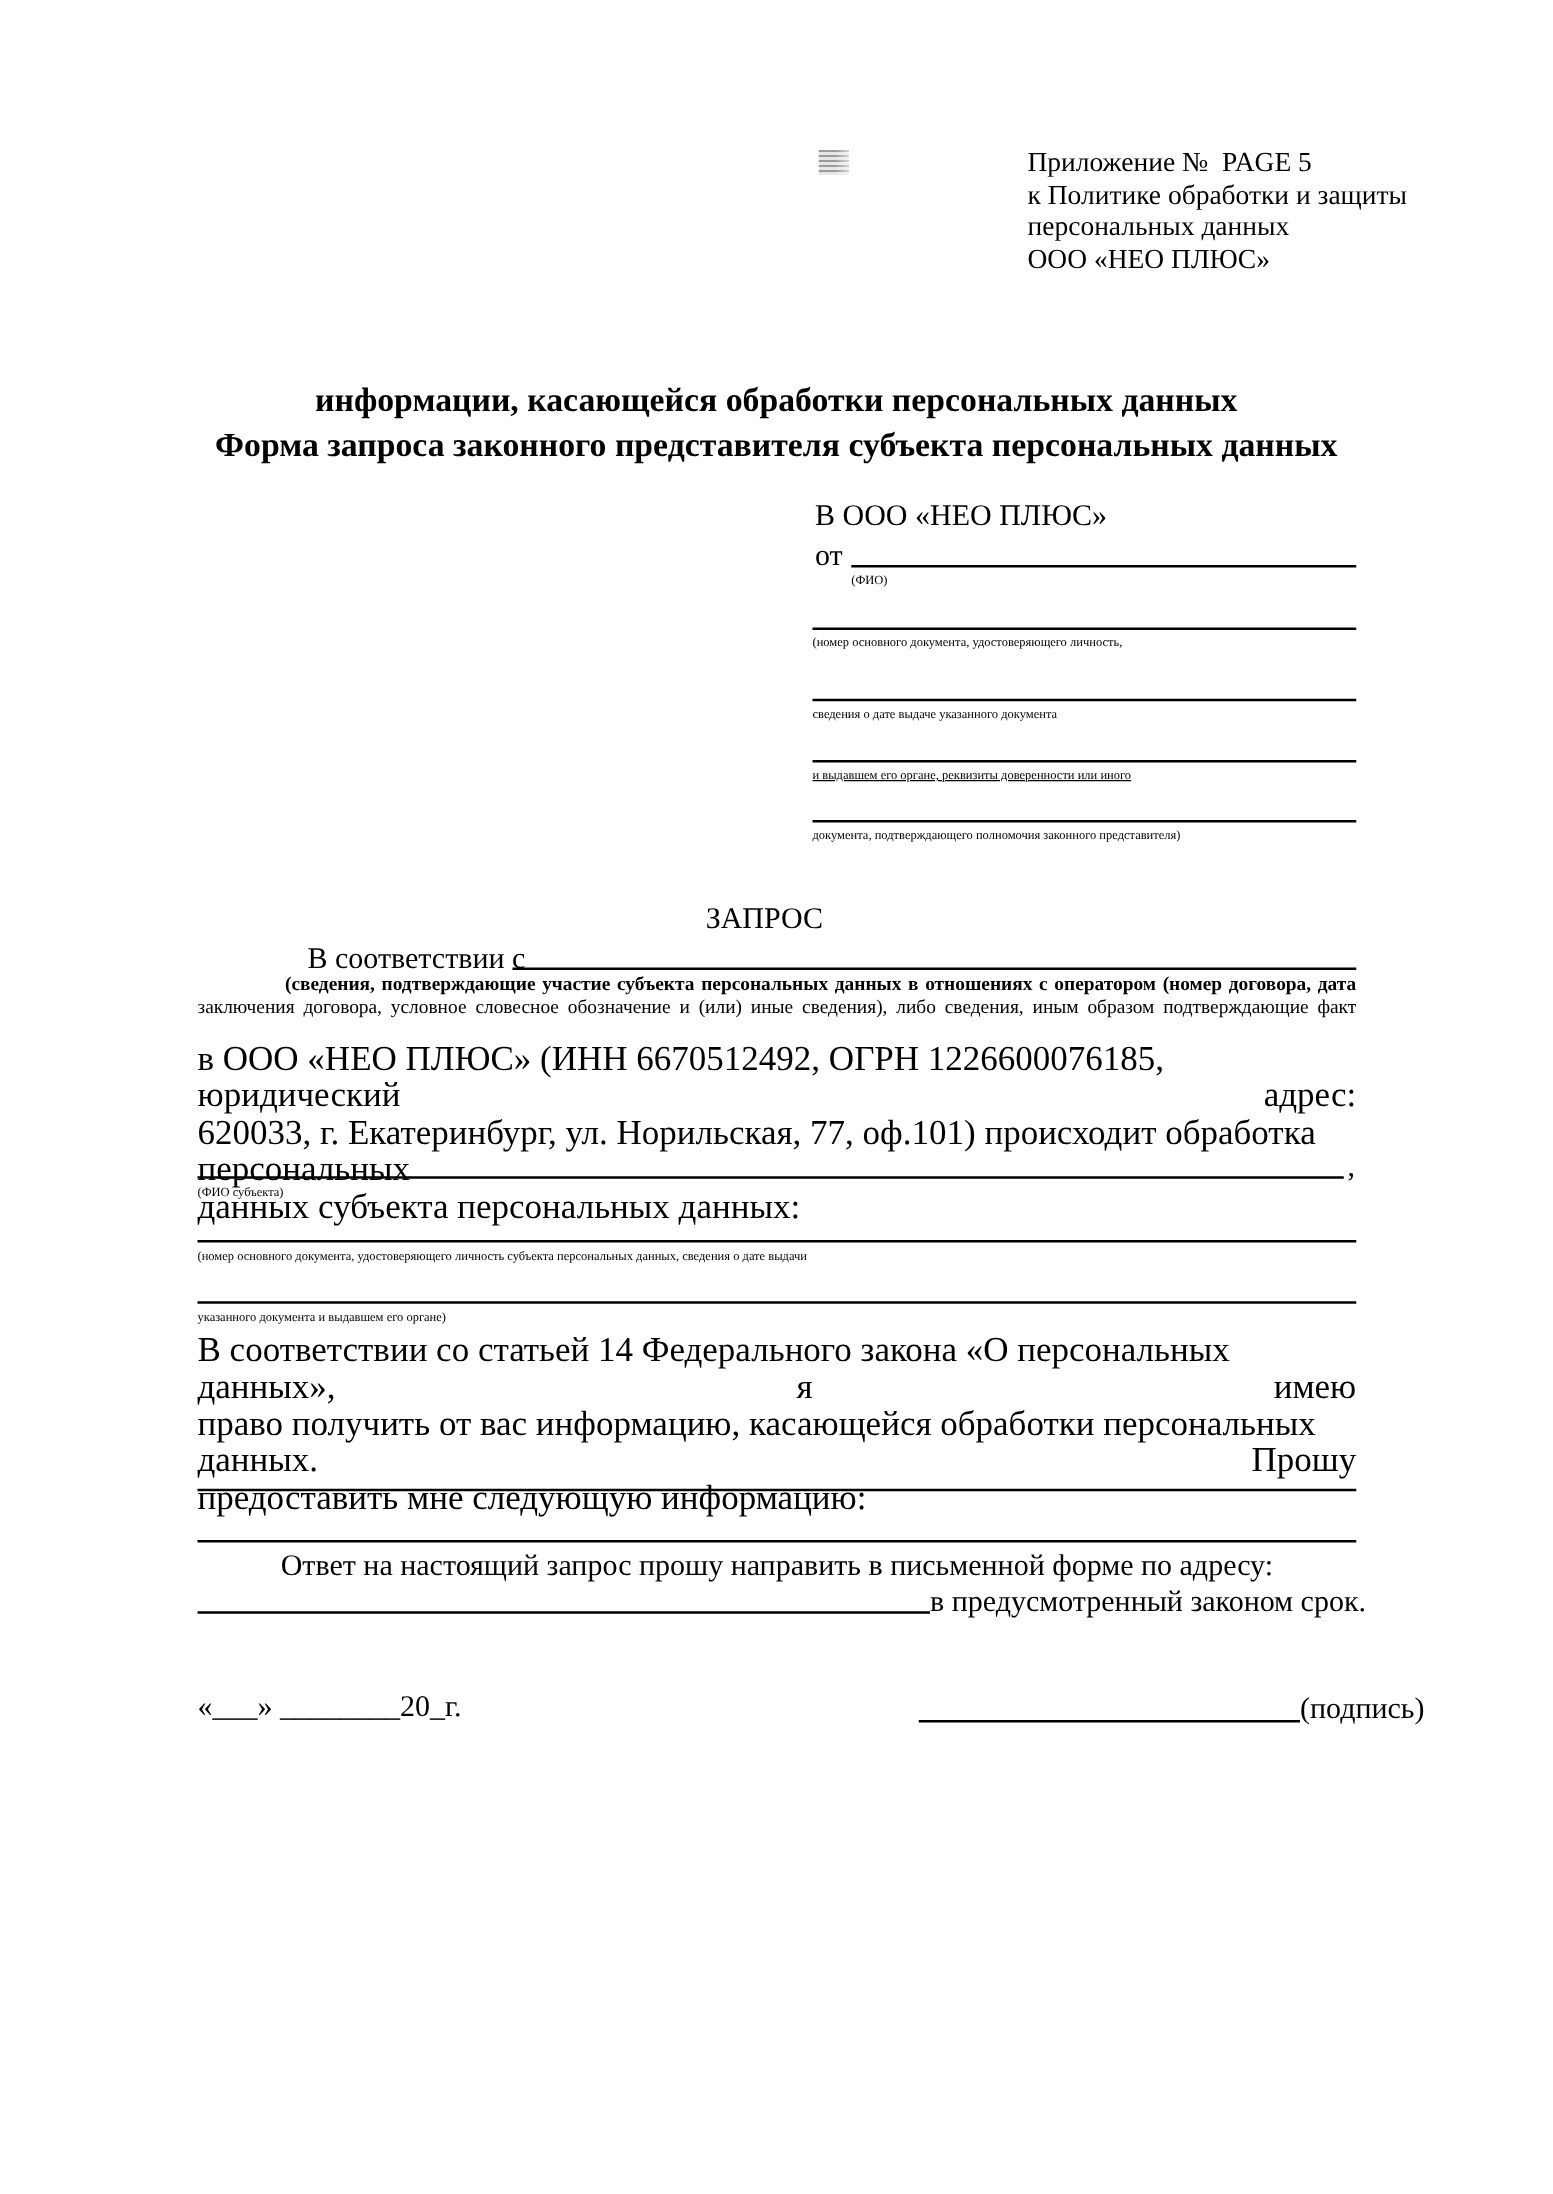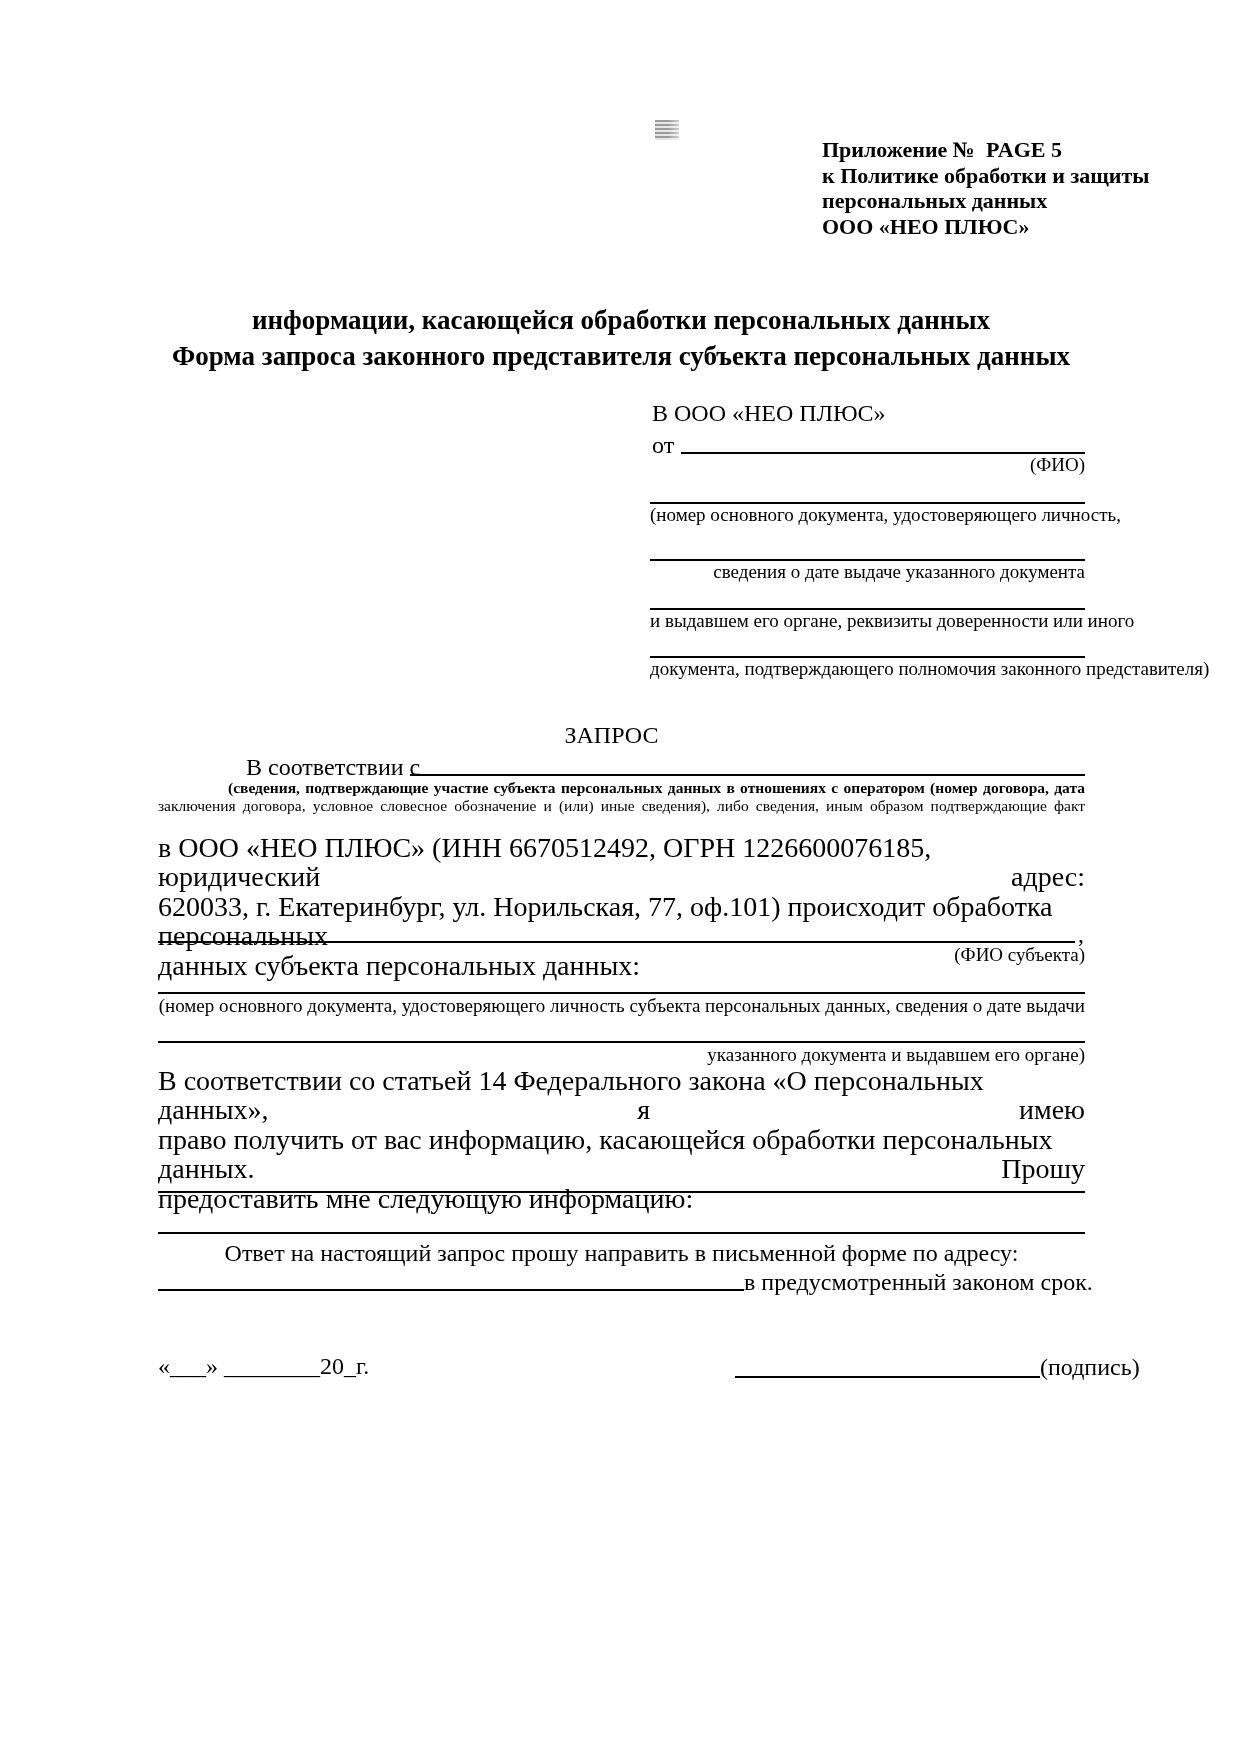--- a/index.html
+++ b/index.html
@@ -9,27 +9,27 @@
     overflow:hidden;
   }
   .abs{position:absolute;}
   
   .doc-icon{
     left:655px;top:120px;width:24px;height:20px;
     background:
       linear-gradient(90deg, rgba(255,255,255,0) 55%, rgba(255,255,255,.55) 100%),
       repeating-linear-gradient(180deg,#9a9a9a 0 2px,#e6e6e6 2px 4px);
   }
-  .hdr{left:822px;top:137px;font-size:22px;line-height:25.5px;font-weight:bold;}
+  .hdr{left:822px;top:117px;font-size:22px;line-height:25.5px;}
   .hdr div{white-space:pre;}
   .title{left:121px;top:302px;width:1000px;text-align:center;
          font-weight:bold;font-size:27px;line-height:36px;}
   .t24{font-size:24px;line-height:29px;}
   .rule{height:0;border-top:2px solid #000;}
-  .cap{font-size:19px;line-height:17px;text-align:right;white-space:nowrap;}
+  .cap{font-size:10px;line-height:17px;text-align:left;white-space:nowrap;}
   .capblock{left:650px;width:435px;}
   .maincap{left:158px;width:927px;}
   .note{left:158px;top:779px;width:927px;font-size:15.5px;line-height:18px;}
   .note .jline:first-child{text-indent:70px;font-weight:bold;}
   .para{width:927px;left:158px;font-size:28px;line-height:29.4px;}
   .jfull{text-align:justify;text-align-last:justify;}
   .jline{text-align:left;}
   .right{text-align:right;}
   .center{text-align:center;}
 </style>
@@ -58,21 +58,21 @@
   <div class="abs rule" style="left:681px;top:452px;width:404px;"></div>
   <div class="abs cap" style="left:681px;top:456px;width:404px;">(ФИО)</div>
 
   <div class="abs rule capblock" style="top:502px;"></div>
   <div class="abs cap capblock" style="top:506px;">(номер основного документа, удостоверяющего личность,</div>
 
   <div class="abs rule capblock" style="top:559px;"></div>
   <div class="abs cap capblock" style="top:563px;">сведения о дате выдаче указанного документа</div>
 
   <div class="abs rule capblock" style="top:608px;"></div>
-  <div class="abs cap capblock" style="top:612px;">и выдавшем его органе, реквизиты доверенности или иного</div>
+  <div class="abs cap capblock" style="top:612px;text-decoration:underline;">и выдавшем его органе, реквизиты доверенности или иного</div>
 
   <div class="abs rule capblock" style="top:656px;"></div>
   <div class="abs cap capblock" style="top:660px;">документа, подтверждающего полномочия законного представителя)</div>
 
   <div class="abs t24 center" style="left:148px;top:721px;width:927px;">ЗАПРОС</div>
 
   <div class="abs t24" style="left:230px;top:753px;margin-left:16px;">В соответствии с</div>
   <div class="abs rule" style="left:410px;top:774px;width:675px;"></div>
 
   <div class="abs note">

